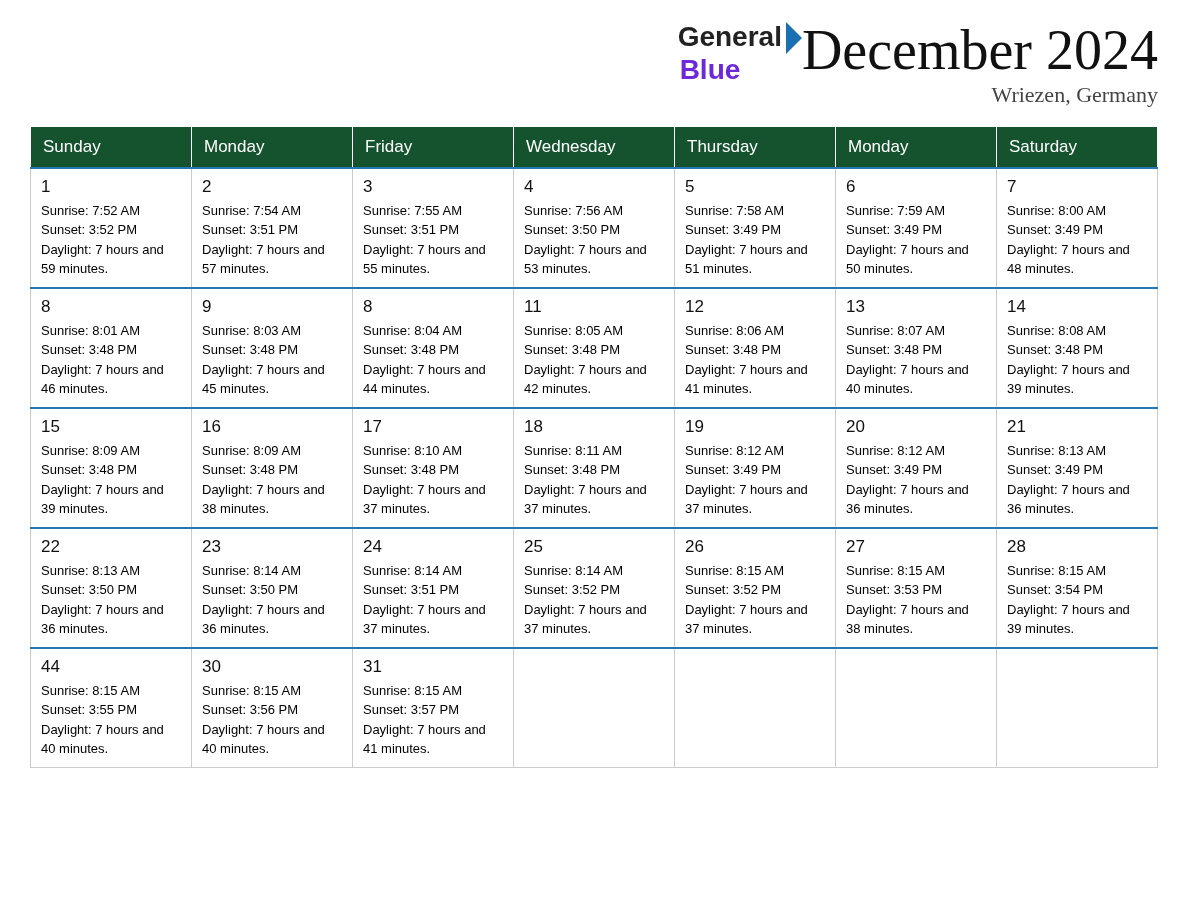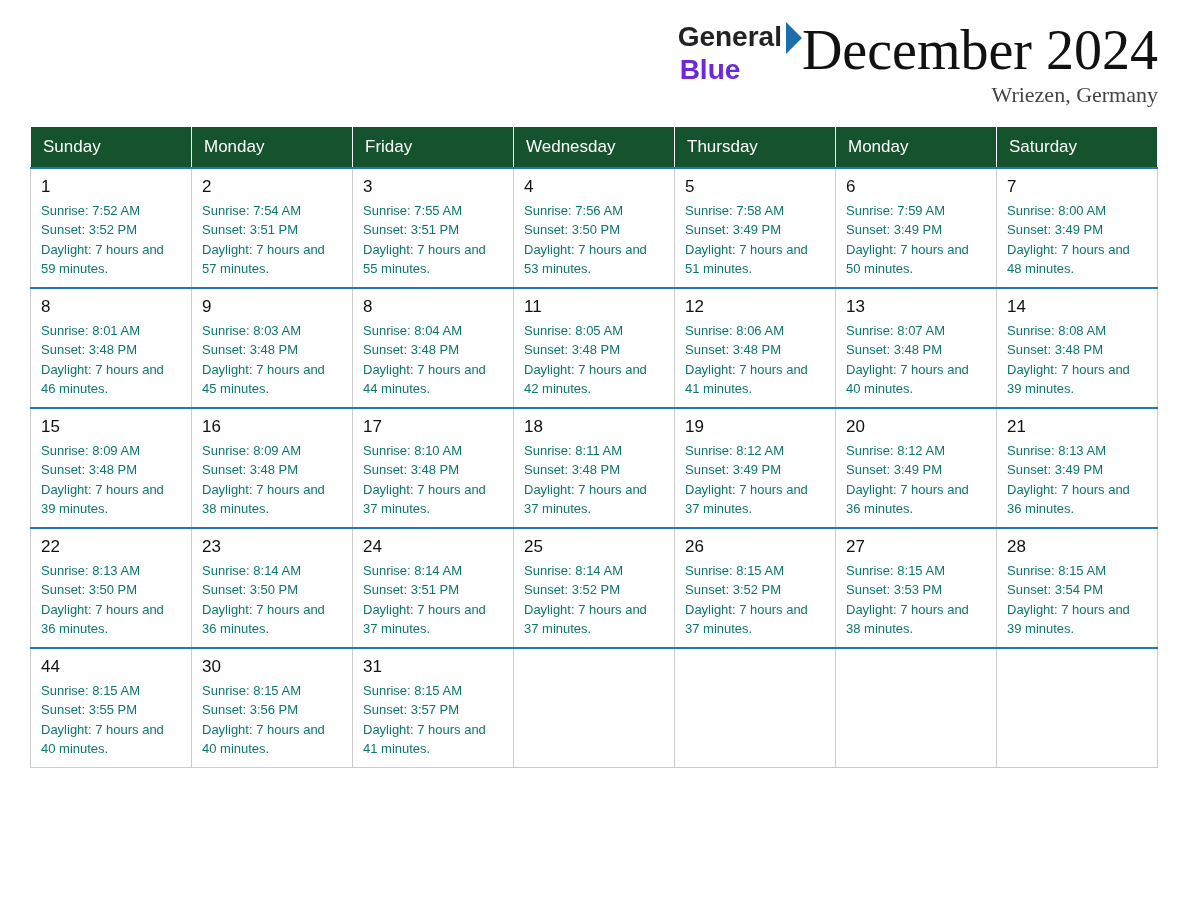--- a/index.html
+++ b/index.html
@@ -86,21 +86,21 @@
     }
     .day-number {
       font-size: 17px;
       font-weight: normal;
       color: #111;
       display: block;
       margin-bottom: 4px;
     }
     .day-info {
       font-size: 13px;
-      color: #0f766e;
+      color: #000000;
       line-height: 1.5;
     }
     .calendar tr td {
       border-top: 2px solid #2178b4;
     }
     .calendar tr td + td {
       border-top: 2px solid #2178b4;
     }
     .week-row td {
       border-top: 2px solid #2178b4;

